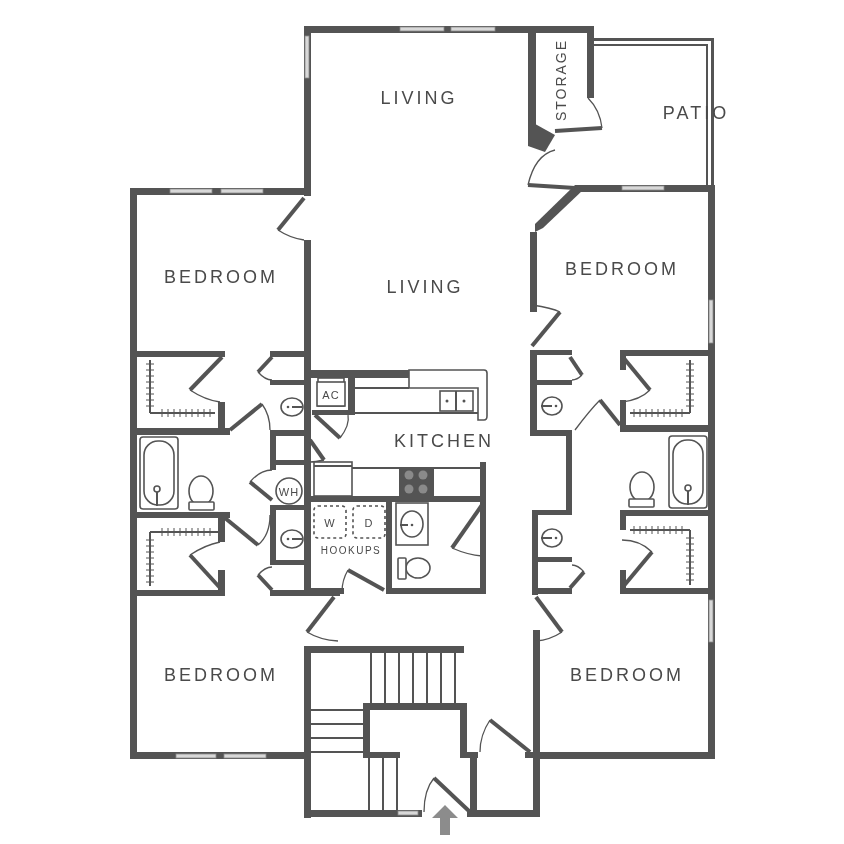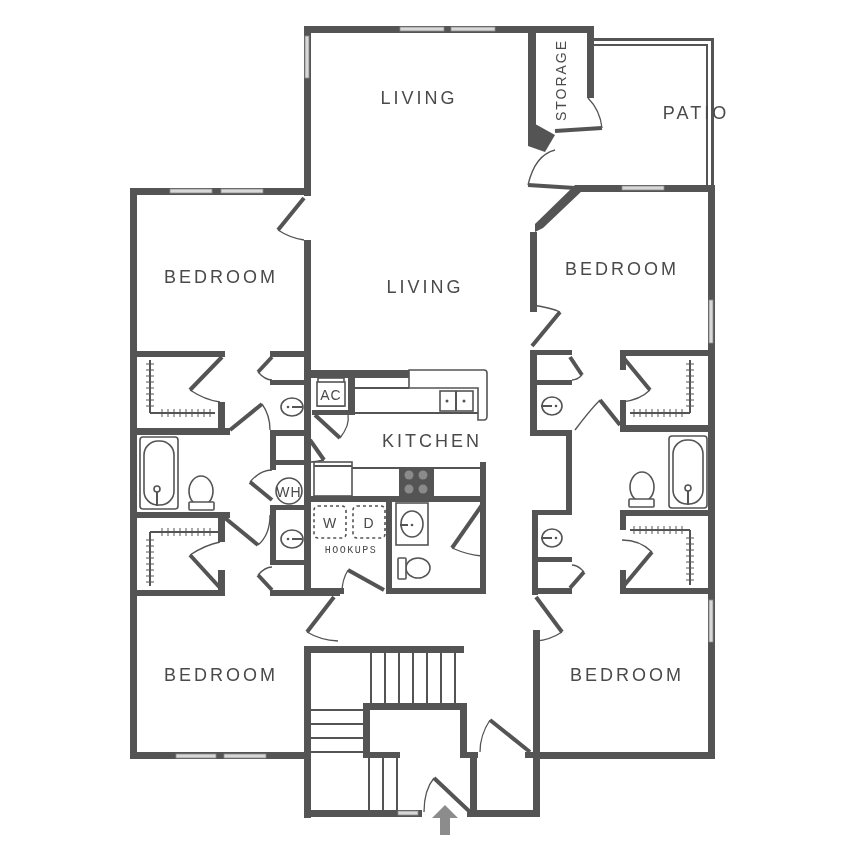--- a/index.html
+++ b/index.html
@@ -14,26 +14,26 @@
   .fixture-fill { fill: #545454; }
   .dashed { stroke: #545454; stroke-width: 1.6; fill: none; stroke-dasharray: 3 3; }
   .stair { stroke: #545454; stroke-width: 2; }
   .room-label {
     position: absolute; transform: translate(-50%, -50%);
     font-family: "Liberation Sans", sans-serif; font-size: 18px;
     letter-spacing: 3px; color: #4a4a4a; white-space: nowrap;
   }
   .small-label {
     position: absolute; transform: translate(-50%, -50%);
-    font-family: Liberation Mono, monospace; font-size: 11px;
+    font-family: Liberation Sans, sans-serif; font-size: 11px;
     letter-spacing: 1.5px; color: #4a4a4a; white-space: nowrap; padding-left: 8px;
   }
   .fixture-label {
     position: absolute; transform: translate(-50%, -50%);
-    font-family: "Liberation Sans", sans-serif; font-size: 14px;
+    font-family: "Liberation Sans", sans-serif; font-size: 11px;
     letter-spacing: 1px; color: #4a4a4a; white-space: nowrap;
   }
   .vertical { transform: translate(-50%, -50%) rotate(-90deg); }
   .entry-arrow { position: absolute; left: 432px; top: 805px; width: 26px; height: 30px; }
 </style>
 </head>
 <body>
 
 <svg id="plan" viewBox="0 0 844 844" xmlns="http://www.w3.org/2000/svg">
   <g>
@@ -385,21 +385,21 @@
     <line class="stair" x1="369" y1="758" x2="369" y2="810"></line>
     <line class="stair" x1="383" y1="758" x2="383" y2="810"></line>
     <line class="stair" x1="397" y1="758" x2="397" y2="810"></line>
   </g>
 </svg>
 
 <div class="room-label" style="left:419px;top:98px;">LIVING</div>
 <div class="room-label vertical" style="left:561px;top:80px;font-size:14px;letter-spacing:2px;">STORAGE</div>
 <div class="room-label" style="left:652px;top:113px;margin-left:44px;">PATIO</div>
 <div class="room-label" style="left:425px;top:287px;">LIVING</div>
-<div class="room-label" style="left:432px;top:441px;">KITCHEN</div>
+<div class="room-label" style="left:444px;top:441px;">KITCHEN</div>
 <div class="room-label" style="left:221px;top:277px;">BEDROOM</div>
 <div class="room-label" style="left:622px;top:269px;">BEDROOM</div>
 <div class="room-label" style="left:221px;top:675px;">BEDROOM</div>
 <div class="room-label" style="left:627px;top:675px;">BEDROOM</div>
 
 <div class="fixture-label" style="left:331px;top:395px;">AC</div>
 <div class="fixture-label" style="left:289px;top:492px;">WH</div>
 <div class="fixture-label" style="left:330px;top:523px;">W</div>
 <div class="fixture-label" style="left:369px;top:523px;">D</div>
 <div class="small-label" style="left:347px;top:550px;font-size:10px;">HOOKUPS</div>

